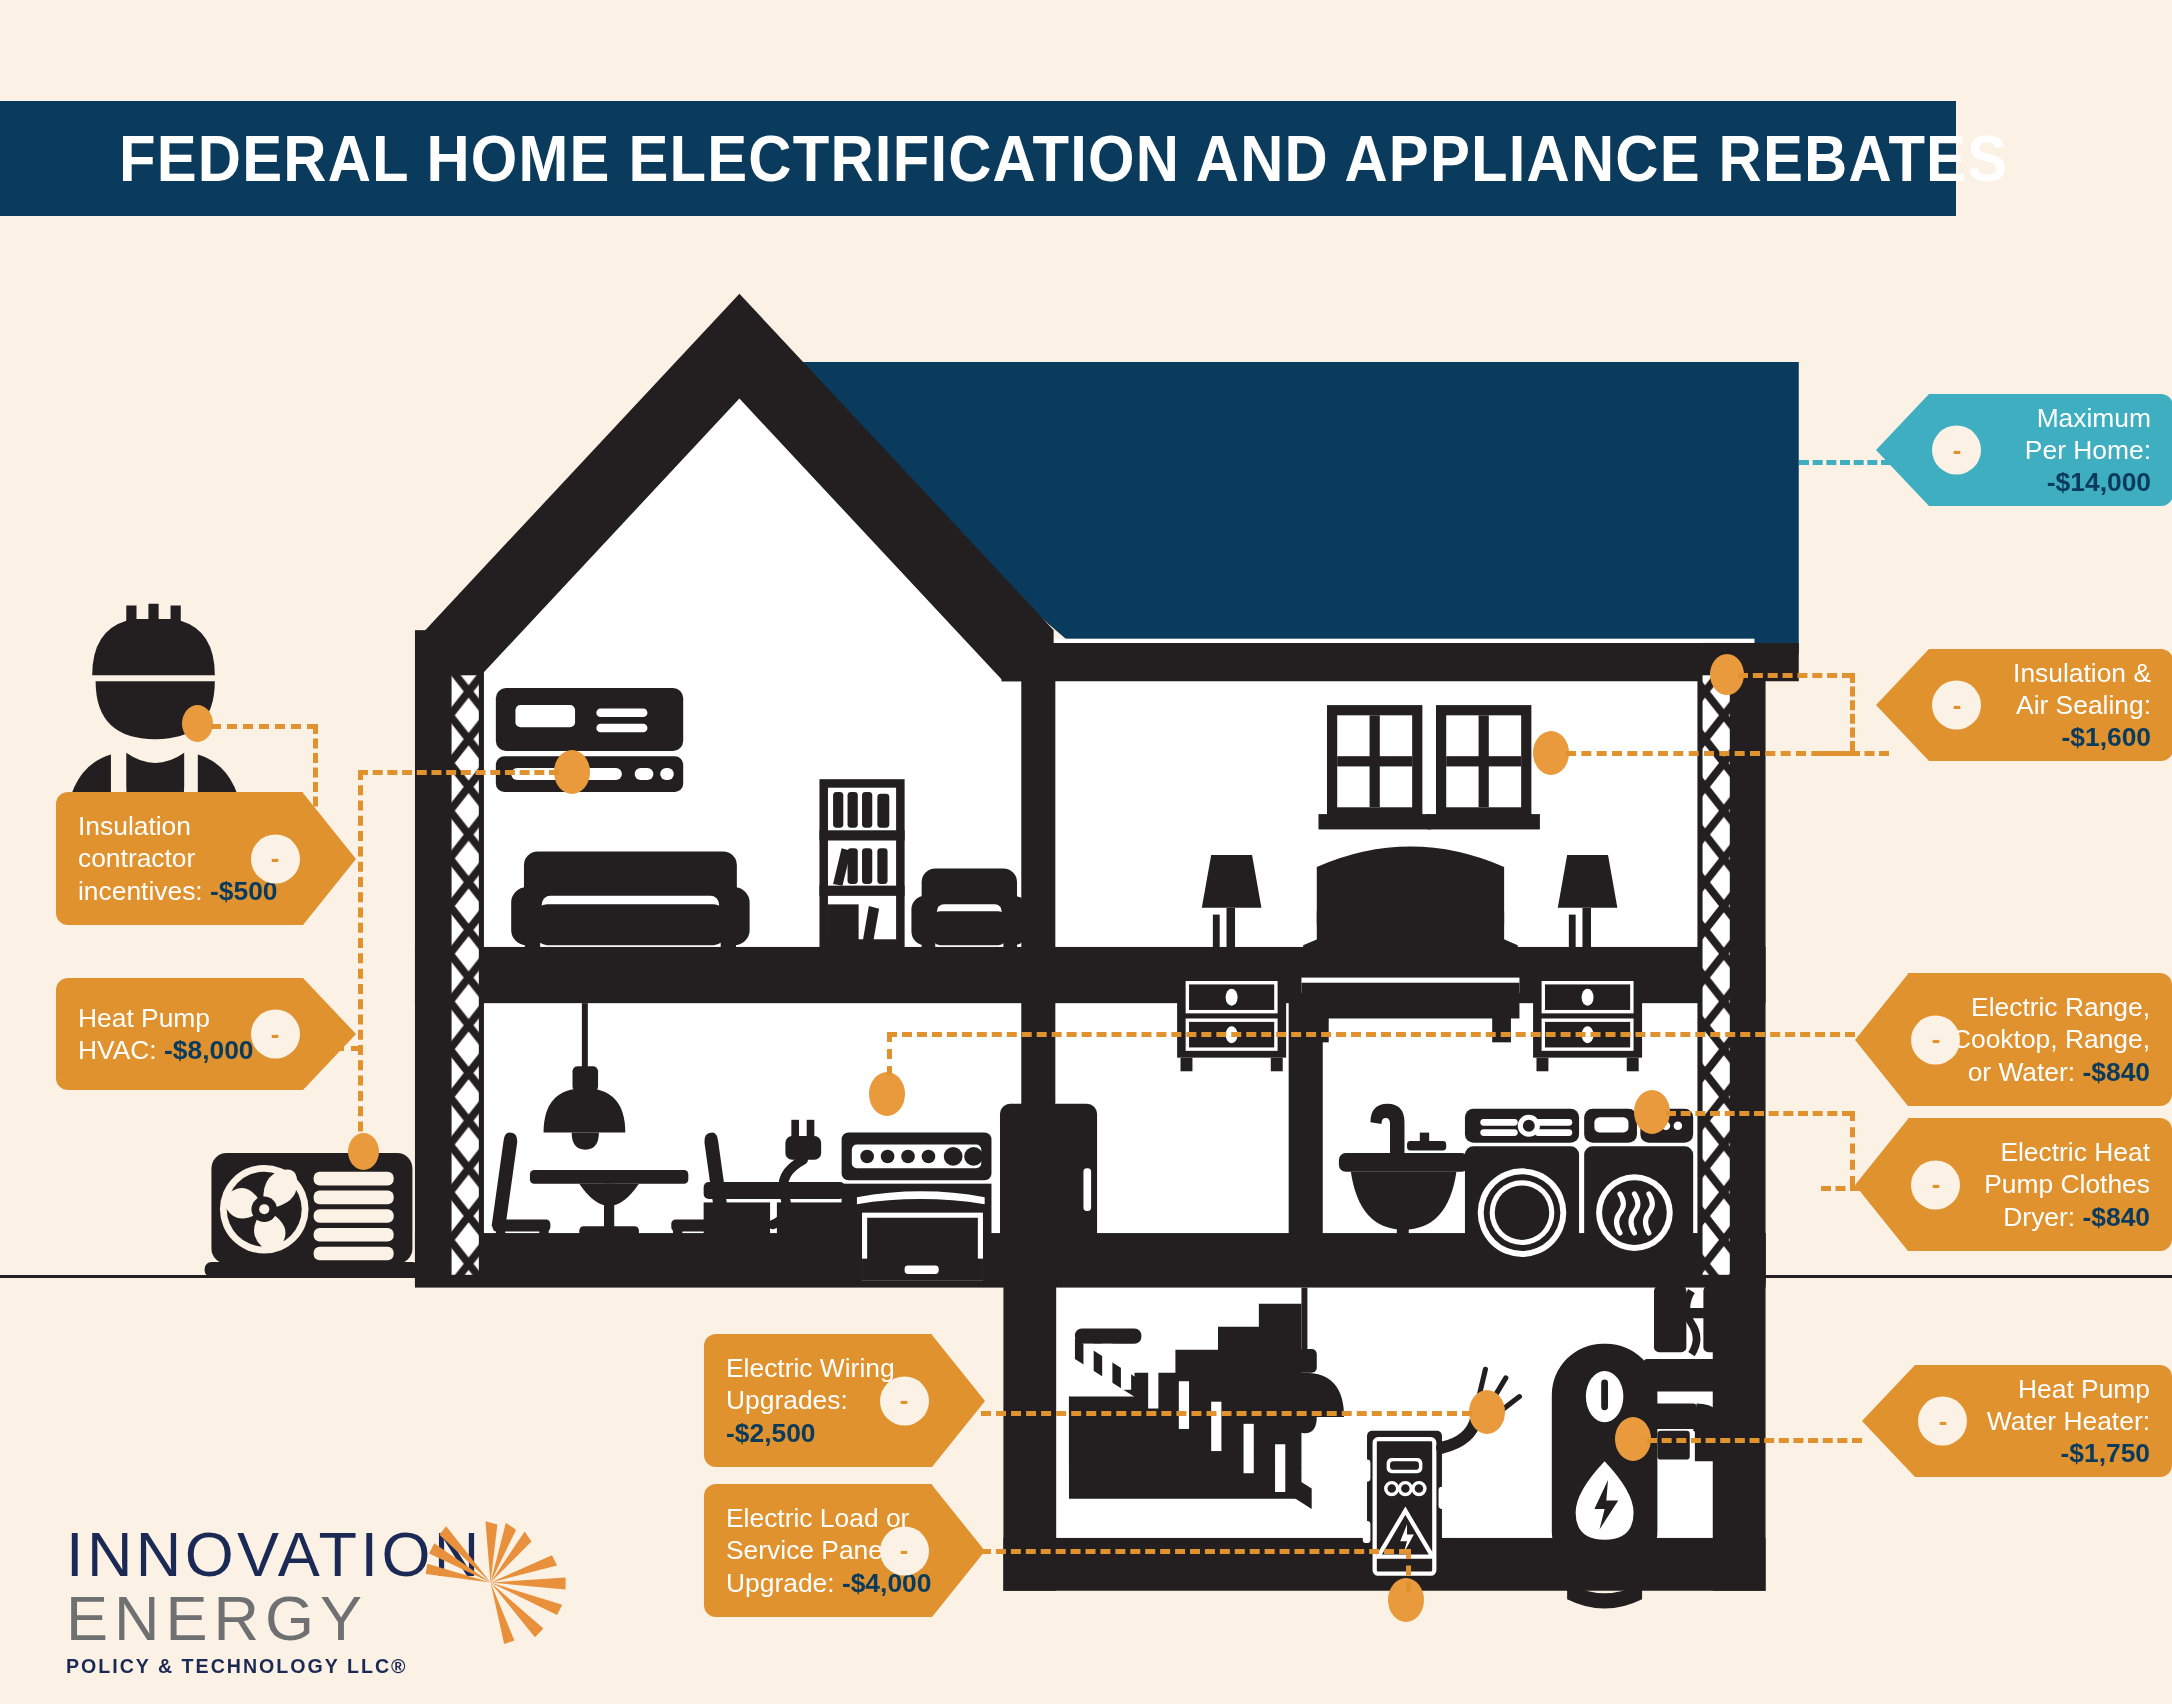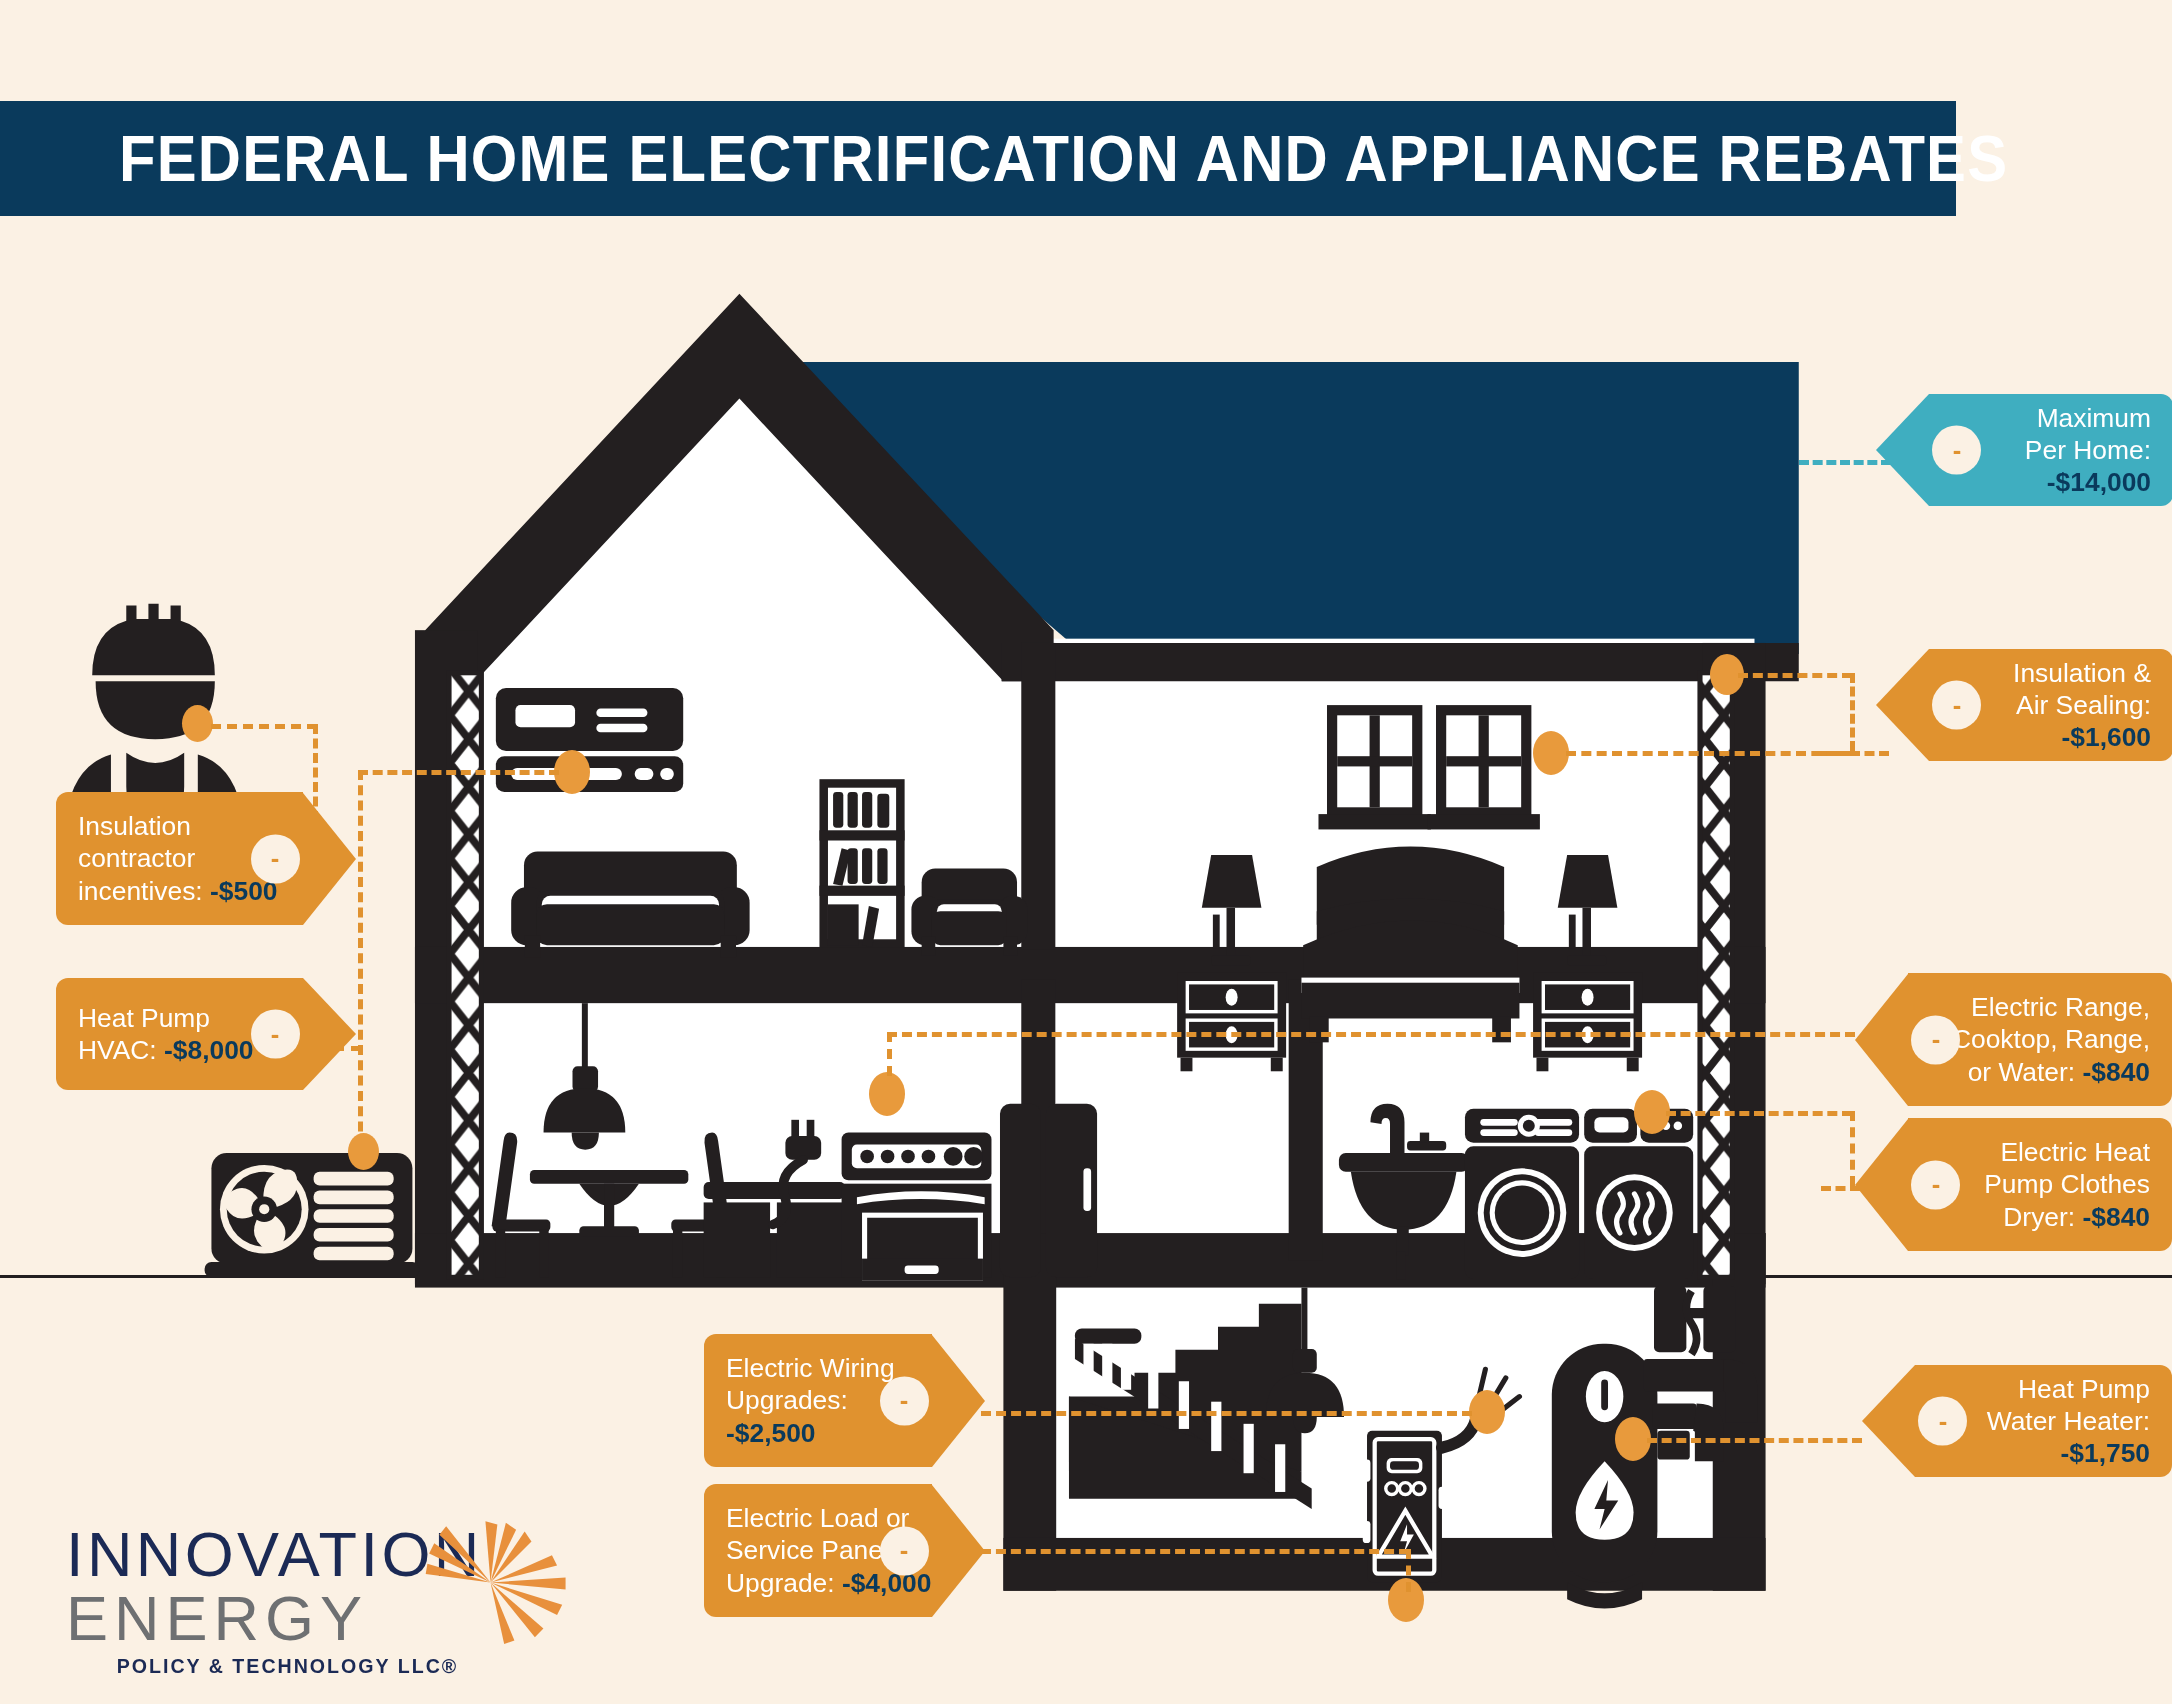--- a/index.html
+++ b/index.html
@@ -100,21 +100,21 @@
   #logo-energy{
     font-size:63px;color:#6E7072;letter-spacing:6px;
     font-family:"Liberation Sans", sans-serif;line-height:1;
   }
   #logo-innovation{
     font-size:63px;color:#1B2A55;letter-spacing:3.4px;
     font-family:"Liberation Sans", sans-serif;line-height:1.05;
   }
   #logo-tagline{
     font-size:19.6px;color:#1B2A55;letter-spacing:2px;font-weight:bold;
-    font-family:"Liberation Sans", sans-serif;margin-top:5.1px;text-align:center;
+    font-family:"Liberation Sans", sans-serif;margin-top:5.1px;
   }
   #logo-burst{position:absolute;left:358px;top:-5.1px;}
 </style>
 </head>
 <body>
 
 <div class="abs" id="title-bar">
   <div id="title-text">FEDERAL HOME ELECTRIFICATION AND APPLIANCE REBATES</div>
 </div>
 

